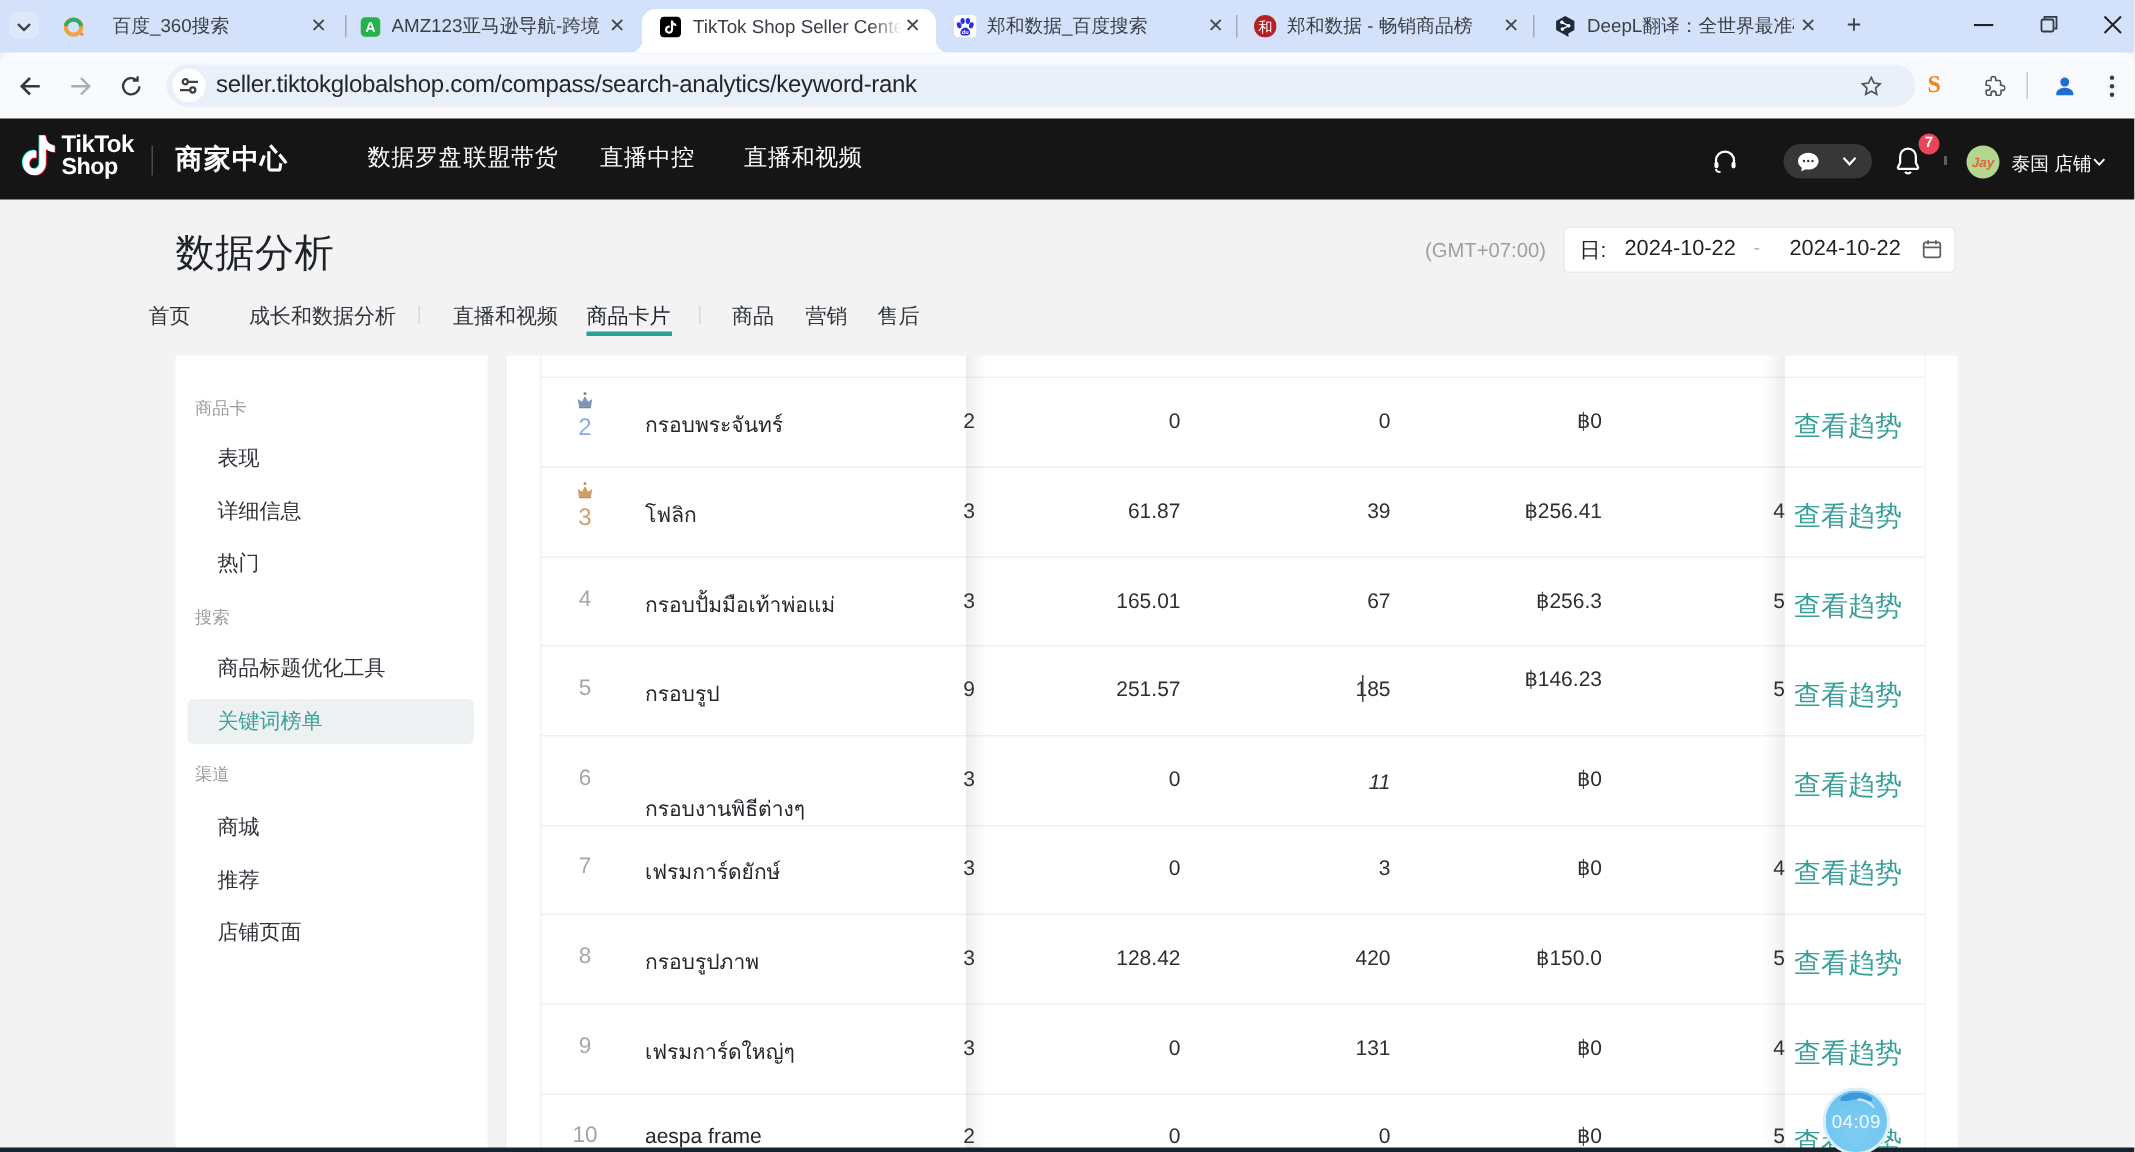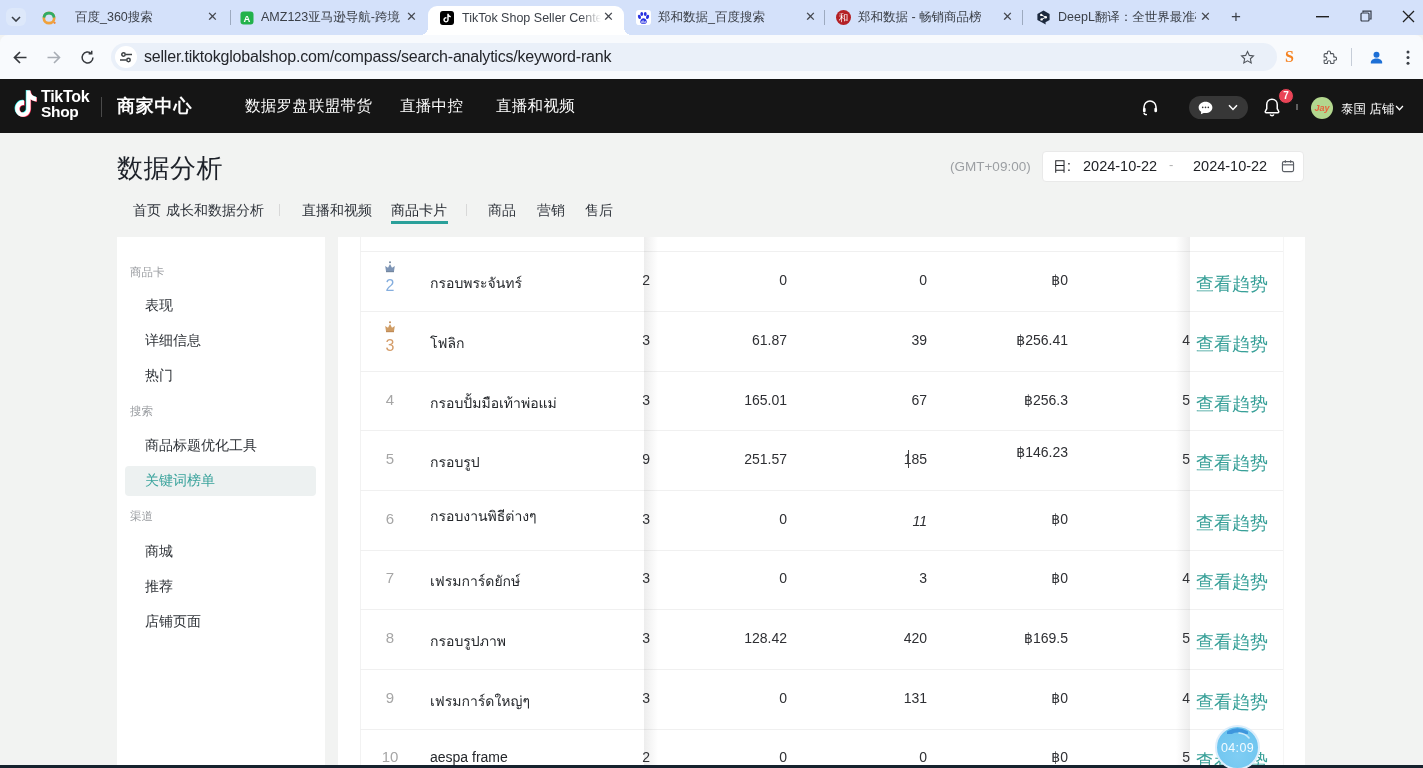--- a/index.html
+++ b/index.html
@@ -202,31 +202,31 @@
     <path d="M9.5 23a2.8 2.8 0 0 0 5 0" fill="none" stroke="#fff" stroke-width="2"></path>
   </svg>
   <div class="abs" style="left:1278px;top:88px;width:16px;height:16px;background:#ea4457;border:1.5px solid #151515;border-radius:50%;color:#fff;font-size:10px;font-weight:bold;text-align:center;line-height:13px;">7</div>
   <div class="abs" style="left:1296px;top:104px;width:1.5px;height:6px;background:#5f5f5f;"></div>
   <div class="abs" style="left:1311px;top:97px;width:22px;height:22px;border-radius:50%;background:#b3d78e;overflow:hidden;text-align:center;"><span style="font-size:9px;color:#e8623d;font-style:italic;font-weight:bold;line-height:22px;">Jay</span></div>
   <div class="abs" style="left:1341px;top:101px;color:#fff;font-size:12.5px;">泰国 店铺</div>
   <svg class="abs" style="left:1395px;top:105px;" width="9" height="6" viewBox="0 0 10 7">
     <path d="M1 1.2 L5 5.5 L9 1.2" fill="none" stroke="#fff" stroke-width="1.5"></path>
   </svg>
   <div id="pagetitle">数据分析</div>
-  <div class="ptab" style="left:133px;">首页</div>
+  <div class="ptab" style="left:99px;">首页</div>
   <div class="ptab" style="left:166px;">成长和数据分析</div>
   <div class="psep" style="left:279px;"></div>
   <div class="ptab" style="left:302px;">直播和视频</div>
   <div class="ptab" style="left:391px;color:#1d2129;">商品卡片</div>
   <div class="abs" style="left:391px;top:221px;width:57px;height:2.5px;background:#2aa09a;"></div>
   <div class="psep" style="left:466px;"></div>
   <div class="ptab" style="left:488px;">商品</div>
   <div class="ptab" style="left:537px;">营销</div>
   <div class="ptab" style="left:585px;">售后</div>
-  <div id="gmt">(GMT+09:00)</div>
+  <div id="gmt">(GMT+07:00)</div>
   <div id="datebox"></div>
   <div class="abs" style="left:1053px;top:158px;font-size:14px;color:#202226;">日:</div>
   <div class="abs" style="left:1083px;top:158px;font-size:14.5px;color:#202226;">2024-10-22</div>
   <div class="abs" style="left:1169px;top:157px;font-size:13px;color:#b0b0b0;">-</div>
   <div class="abs" style="left:1193px;top:158px;font-size:14.5px;color:#202226;">2024-10-22</div>
   <svg class="abs" style="left:1281px;top:159px;" width="14" height="14" viewBox="0 0 24 24">
     <rect x="2.5" y="4.5" width="19" height="17" rx="2.5" fill="none" stroke="#5b5f66" stroke-width="2"></rect>
     <path d="M2.5 10 H21.5" stroke="#5b5f66" stroke-width="2"></path>
     <path d="M7.5 2 V6.5 M16.5 2 V6.5" stroke="#5b5f66" stroke-width="2"></path>
   </svg>
@@ -287,42 +287,42 @@
     <div class="rank" style="left:32px;top:213px;">5</div>
     <div class="kw" style="top:214px;">กรอบรูป</div>
     <div class="cut" style="left:297px;top:214px;width:15px;text-align:right;">9</div>
     <div class="num" style="left:339px;top:214px;">251.57</div>
     <div class="num" style="left:479px;top:214px;">185</div>
     <div class="baht" style="left:600px;top:207px;">฿146.23</div>
     <div class="cut" style="left:837px;top:214px;width:15px;text-align:right;">5</div>
     <div class="trend" style="top:214px;">查看趋势</div>
     <div class="rowline" style="top:253px;"></div>
     <div class="rank" style="left:32px;top:272.5px;">6</div>
-    <div class="kw" style="top:268px;text-align:center;">กรอบงานพิธีต่างๆ</div>
+    <div class="kw" style="top:291px;text-align:center;">กรอบงานพิธีต่างๆ</div>
     <div class="cut" style="left:297px;top:273.5px;width:15px;text-align:right;">3</div>
     <div class="num" style="left:339px;top:273.5px;">0</div>
     <div class="num" style="left:479px;top:276px;font-style:italic;">11</div>
     <div class="baht" style="left:600px;top:273.5px;">฿0</div>
     <div class="trend" style="top:273.5px;">查看趋势</div>
     <div class="rowline" style="top:312.5px;"></div>
     <div class="rank" style="left:32px;top:332px;">7</div>
     <div class="kw" style="top:333px;">เฟรมการ์ดยักษ์</div>
     <div class="cut" style="left:297px;top:333px;width:15px;text-align:right;">3</div>
     <div class="num" style="left:339px;top:333px;">0</div>
     <div class="num" style="left:479px;top:333px;">3</div>
     <div class="baht" style="left:600px;top:333px;">฿0</div>
     <div class="cut" style="left:837px;top:333px;width:15px;text-align:right;">4</div>
     <div class="trend" style="top:333px;">查看趋势</div>
     <div class="rowline" style="top:372px;"></div>
     <div class="rank" style="left:32px;top:392px;">8</div>
     <div class="kw" style="top:393px;">กรอบรูปภาพ</div>
     <div class="cut" style="left:297px;top:393px;width:15px;text-align:right;">3</div>
     <div class="num" style="left:339px;top:393px;">128.42</div>
     <div class="num" style="left:479px;top:393px;">420</div>
-    <div class="baht" style="left:600px;top:393px;">฿169.5</div>
+    <div class="baht" style="left:600px;top:393px;">฿150.0</div>
     <div class="cut" style="left:837px;top:393px;width:15px;text-align:right;">5</div>
     <div class="trend" style="top:393px;">查看趋势</div>
     <div class="rowline" style="top:432px;"></div>
     <div class="rank" style="left:32px;top:451.5px;">9</div>
     <div class="kw" style="top:452.5px;">เฟรมการ์ดใหญ่ๆ</div>
     <div class="cut" style="left:297px;top:452.5px;width:15px;text-align:right;">3</div>
     <div class="num" style="left:339px;top:452.5px;">0</div>
     <div class="num" style="left:479px;top:452.5px;text-align:right;">131</div>
     <div class="baht" style="left:600px;top:452.5px;">฿0</div>
     <div class="cut" style="left:837px;top:452.5px;width:15px;text-align:right;">4</div>

